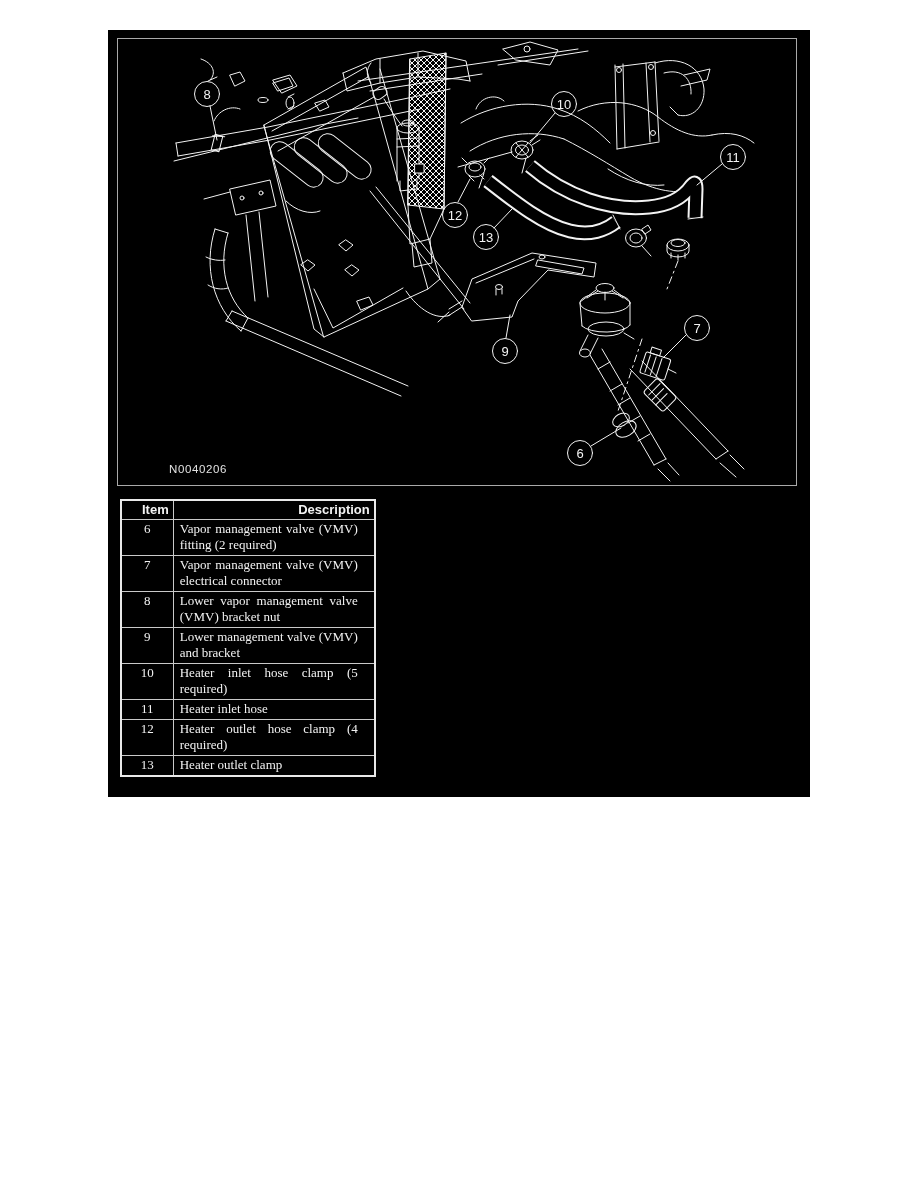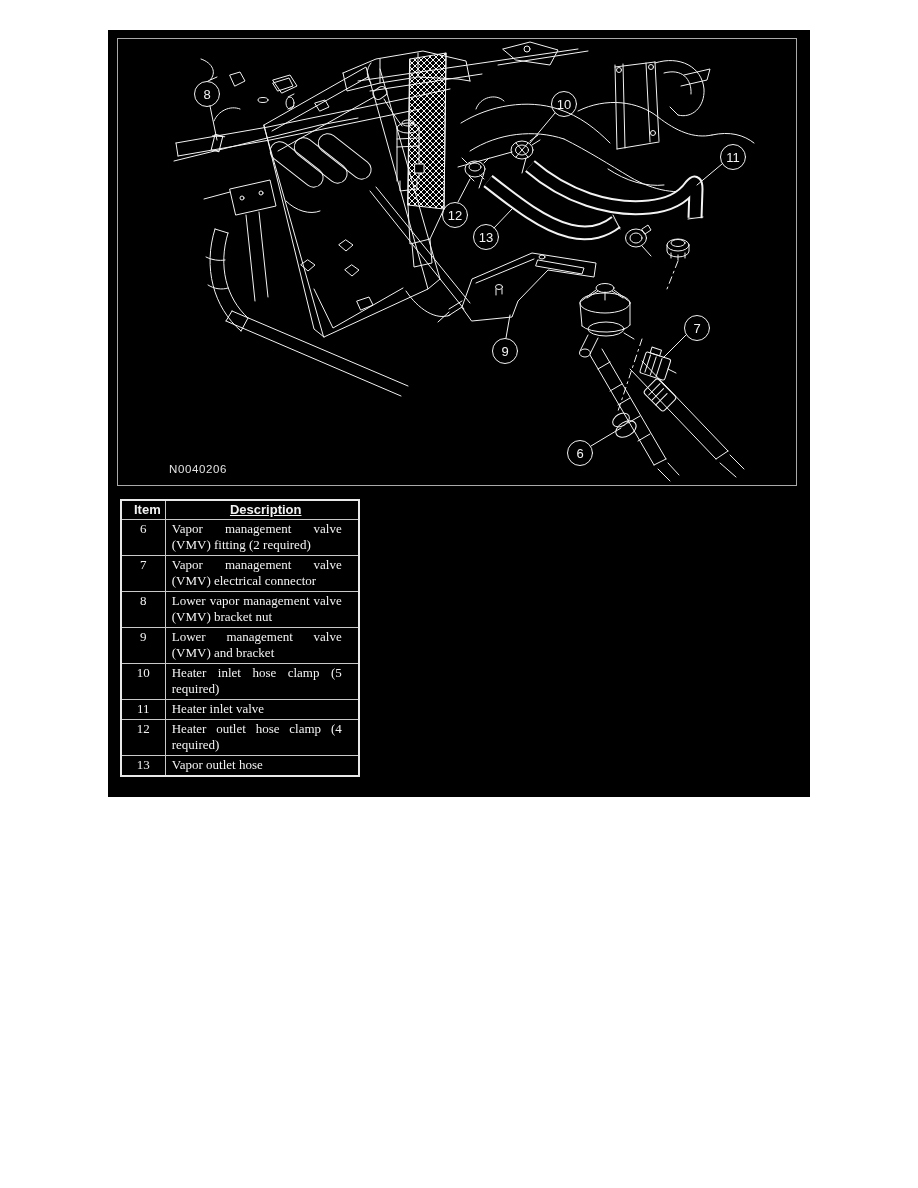--- a/index.html
+++ b/index.html
@@ -42,28 +42,28 @@
   .parts-table{
     position:absolute;left:12px;top:469px;
     border-collapse:collapse;background:#000;
     border:2px solid #e9e9e9;
   }
   .parts-table th,.parts-table td{
     border:1px solid #c9c9c9;color:#f2f2f2;vertical-align:top;
   }
   .parts-table th{
     font-family:"Liberation Sans",sans-serif;font-weight:bold;
-    font-size:13px;text-align:center;padding:1px 4px 2px 12px;
+    font-size:13px;text-align:right;padding:1px 4px 2px 20px;
   }
   .parts-table td{
     font-family:"Liberation Serif",serif;font-size:13px;line-height:16px;
   }
   td.col-item{width:38px;text-align:center;padding:1px 2px 2px 2px;}
   td.col-desc{width:166px;text-align:justify;padding:1px 16px 2px 6px;}
-  th.col-desc-h{width:176px;text-decoration:underline;}
+  th.col-desc-h{width:176px;}
 </style>
 </head>
 <body>
 
 <div class="figure-panel">
 
   <div class="diagram-frame">
     <svg class="art" width="678" height="446" viewBox="0 0 678 446">
       <defs>
         <pattern id="xh" width="6" height="6" patternUnits="userSpaceOnUse">
@@ -345,26 +345,26 @@
         <tr>
           <td class="col-item">9</td>
           <td class="col-desc">Lower management valve (VMV) and bracket</td>
         </tr>
         <tr>
           <td class="col-item">10</td>
           <td class="col-desc">Heater inlet hose clamp (5 required)</td>
         </tr>
         <tr>
           <td class="col-item">11</td>
-          <td class="col-desc">Heater inlet valve</td>
+          <td class="col-desc">Heater inlet hose</td>
         </tr>
         <tr>
           <td class="col-item">12</td>
           <td class="col-desc">Heater outlet hose clamp (4 required)</td>
         </tr>
         <tr>
           <td class="col-item">13</td>
-          <td class="col-desc">Vapor outlet hose</td>
+          <td class="col-desc">Heater outlet clamp</td>
         </tr>
       </tbody>
   </table>
 
 </div>
 
 </body></html>

